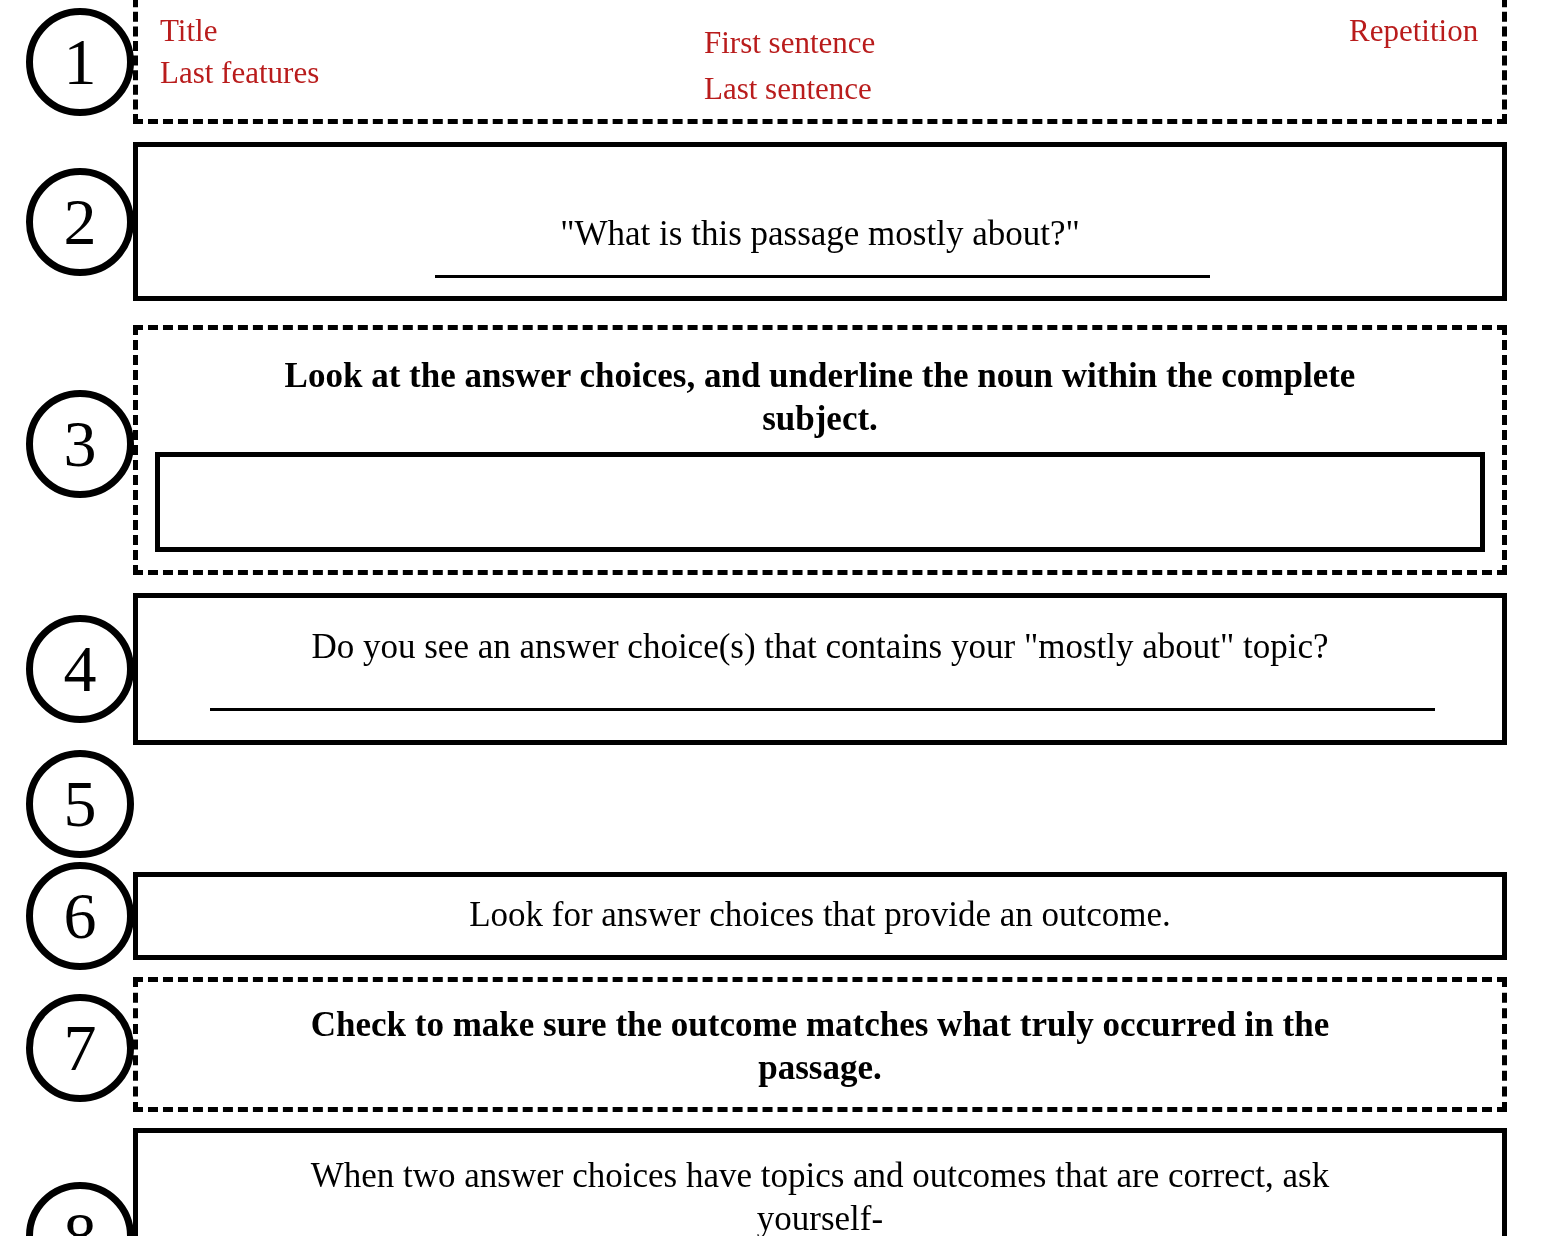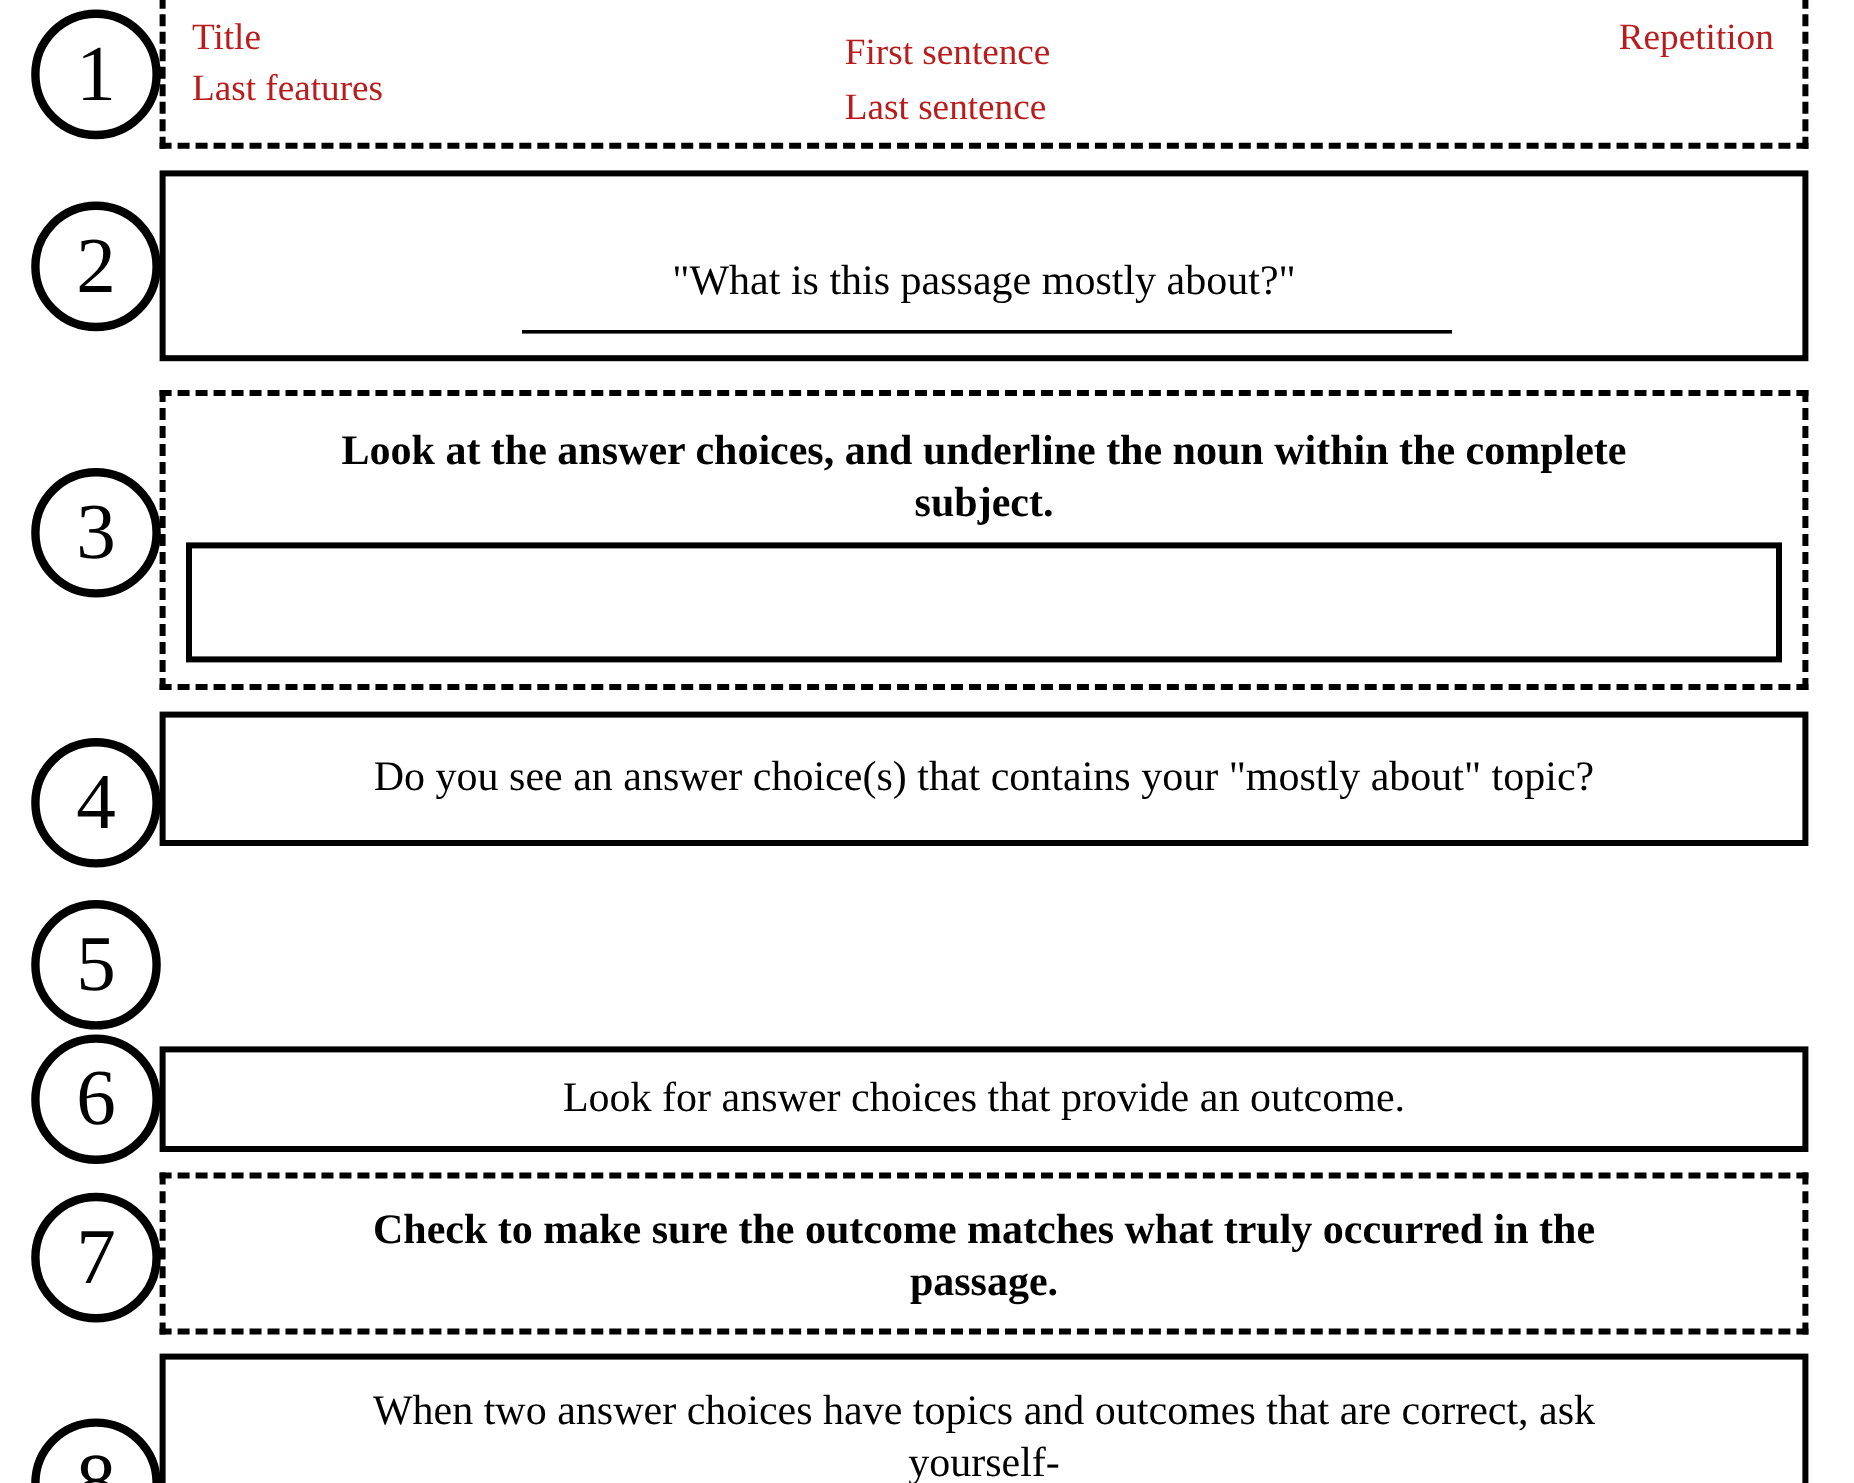--- a/index.html
+++ b/index.html
@@ -115,21 +115,21 @@
   
   #box-1 { top: -32px; height: 156px; }
   #num-1 { top: 8px; }
 
   #box-2 { top: 142px; height: 159px; }
   #num-2 { top: 168px; }
 
   #box-3 { top: 325px; height: 250px; }
   #num-3 { top: 390px; }
 
-  #box-4 { top: 593px; height: 112px; }
+  #box-4 { top: 593px; height: 152px; }
   #num-4 { top: 615px; }
 
   #box-5 { top: 757px; height: 94px; }
   #num-5 { top: 750px; }
 
   #box-6 { top: 872px; height: 88px; }
   #num-6 { top: 862px; }
 
   #box-7 { top: 977px; height: 135px; }
   #num-7 { top: 994px; }

